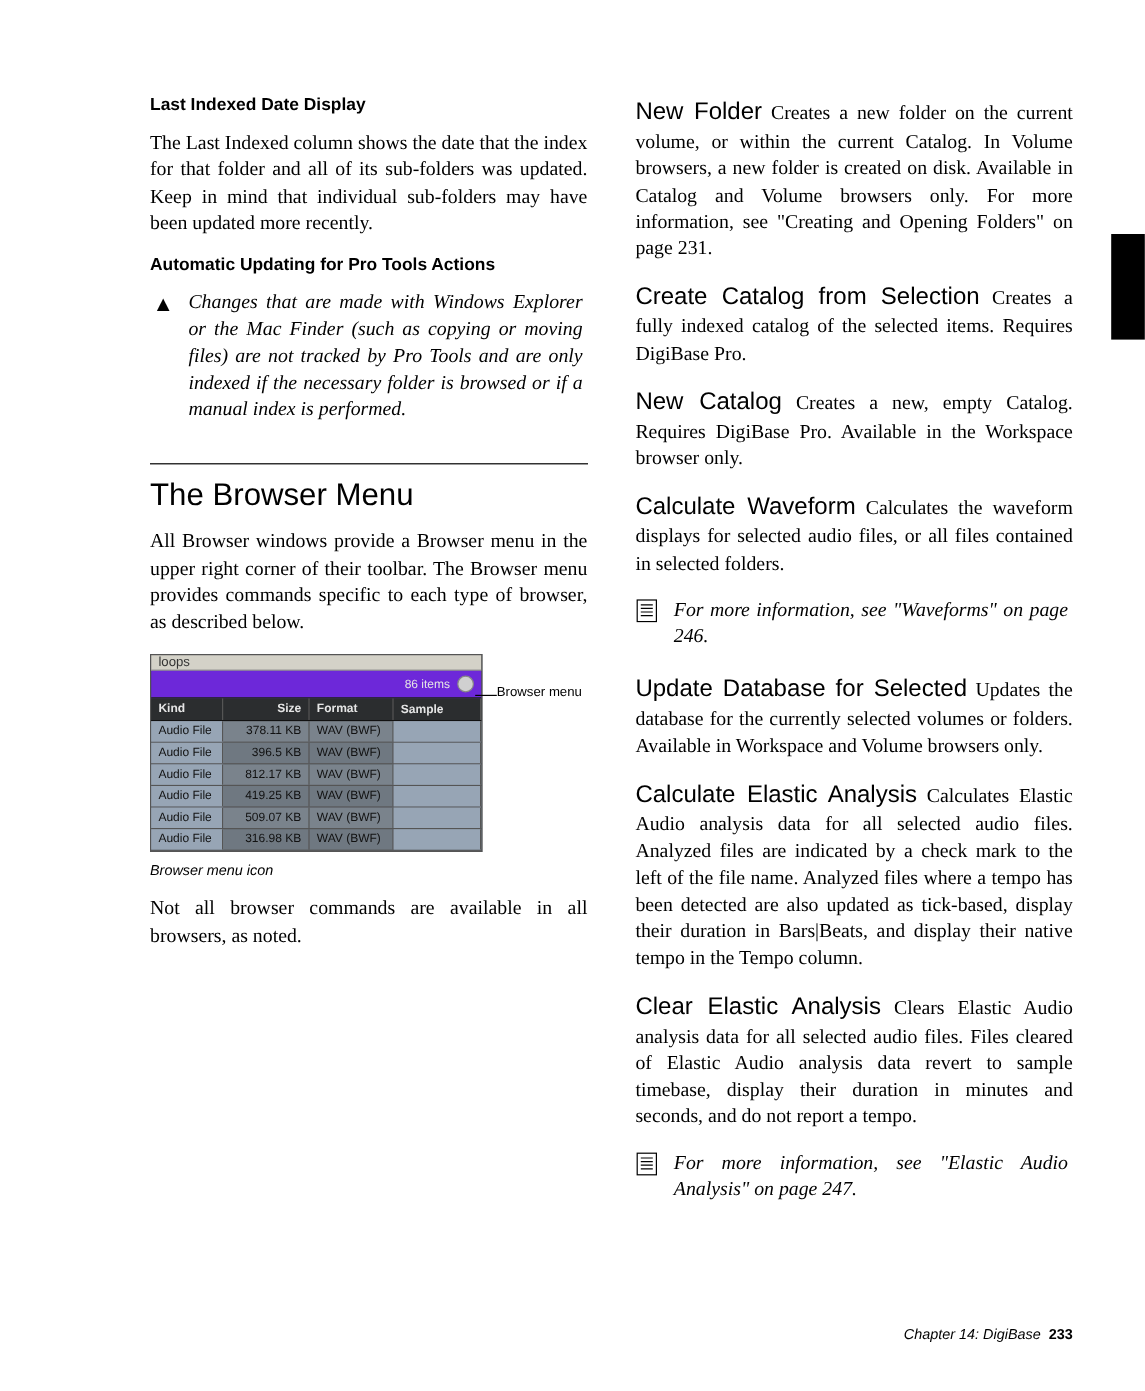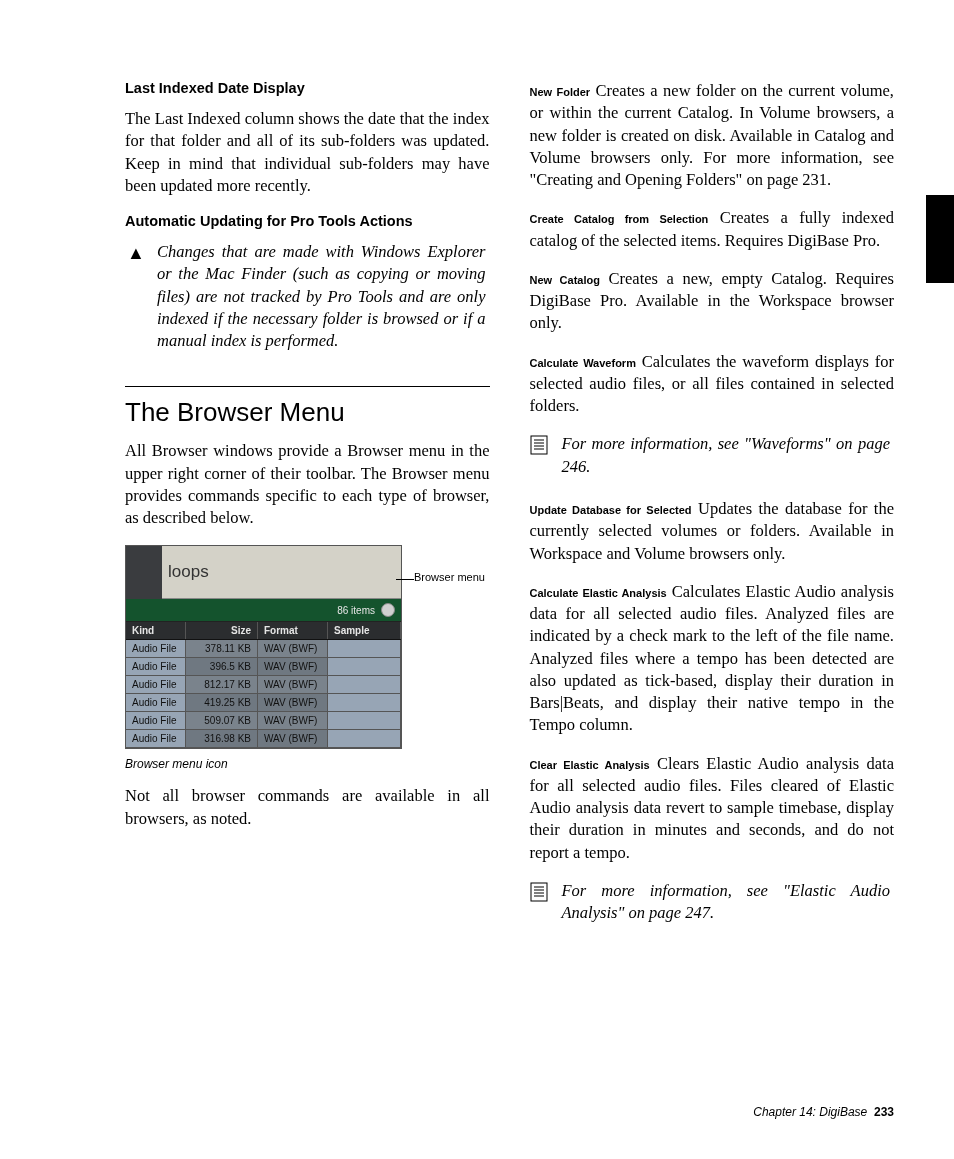--- a/index.html
+++ b/index.html
@@ -40,22 +40,22 @@
     margin: 0 0 12px 0;
   }
   p.body {
     font-size: 16.5px;
     line-height: 1.35;
     margin: 0 0 16px 0;
     text-align: justify;
   }
   p.body .runin {
     font-family: Arial, Helvetica, sans-serif;
-    font-weight: bold;
-    font-size: 11px;
+    font-weight: normal;
+    font-size: 20px;
   }
   .note {
     display: flex;
     gap: 10px;
     margin: 6px 0 20px 0;
     padding-right: 4px;
   }
   .note-icon {
     flex: 0 0 22px;
     padding-top: 2px;
@@ -95,34 +95,33 @@
   .browser-window {
     width: 275px;
     border: 1px solid #555;
     background: #3a3c3f;
     font-family: Arial, Helvetica, sans-serif;
     color: #e5e5e5;
   }
   .bw-title {
     background: #d4d2c8;
     color: #333;
-    font-size: 17px;
-    padding: 16px 6px;
+    font-size: 11px;
+    padding: 0 6px;
     border-bottom: 1px solid #888;
-    margin-left: 36px;
   }
   .bw-toolbar {
     display: flex;
     align-items: center;
     justify-content: flex-end;
     padding: 4px 6px;
     font-size: 10px;
     gap: 6px;
     border-bottom: 1px solid #222;
-    background: #14532d;
+    background: #6d28d9;
   }
   .bw-toolbar .circle {
     width: 12px;
     height: 12px;
     border-radius: 50%;
     background: #d0d0d0;
     border: 1px solid #888;
   }
   .bw-head {
     display: flex;

